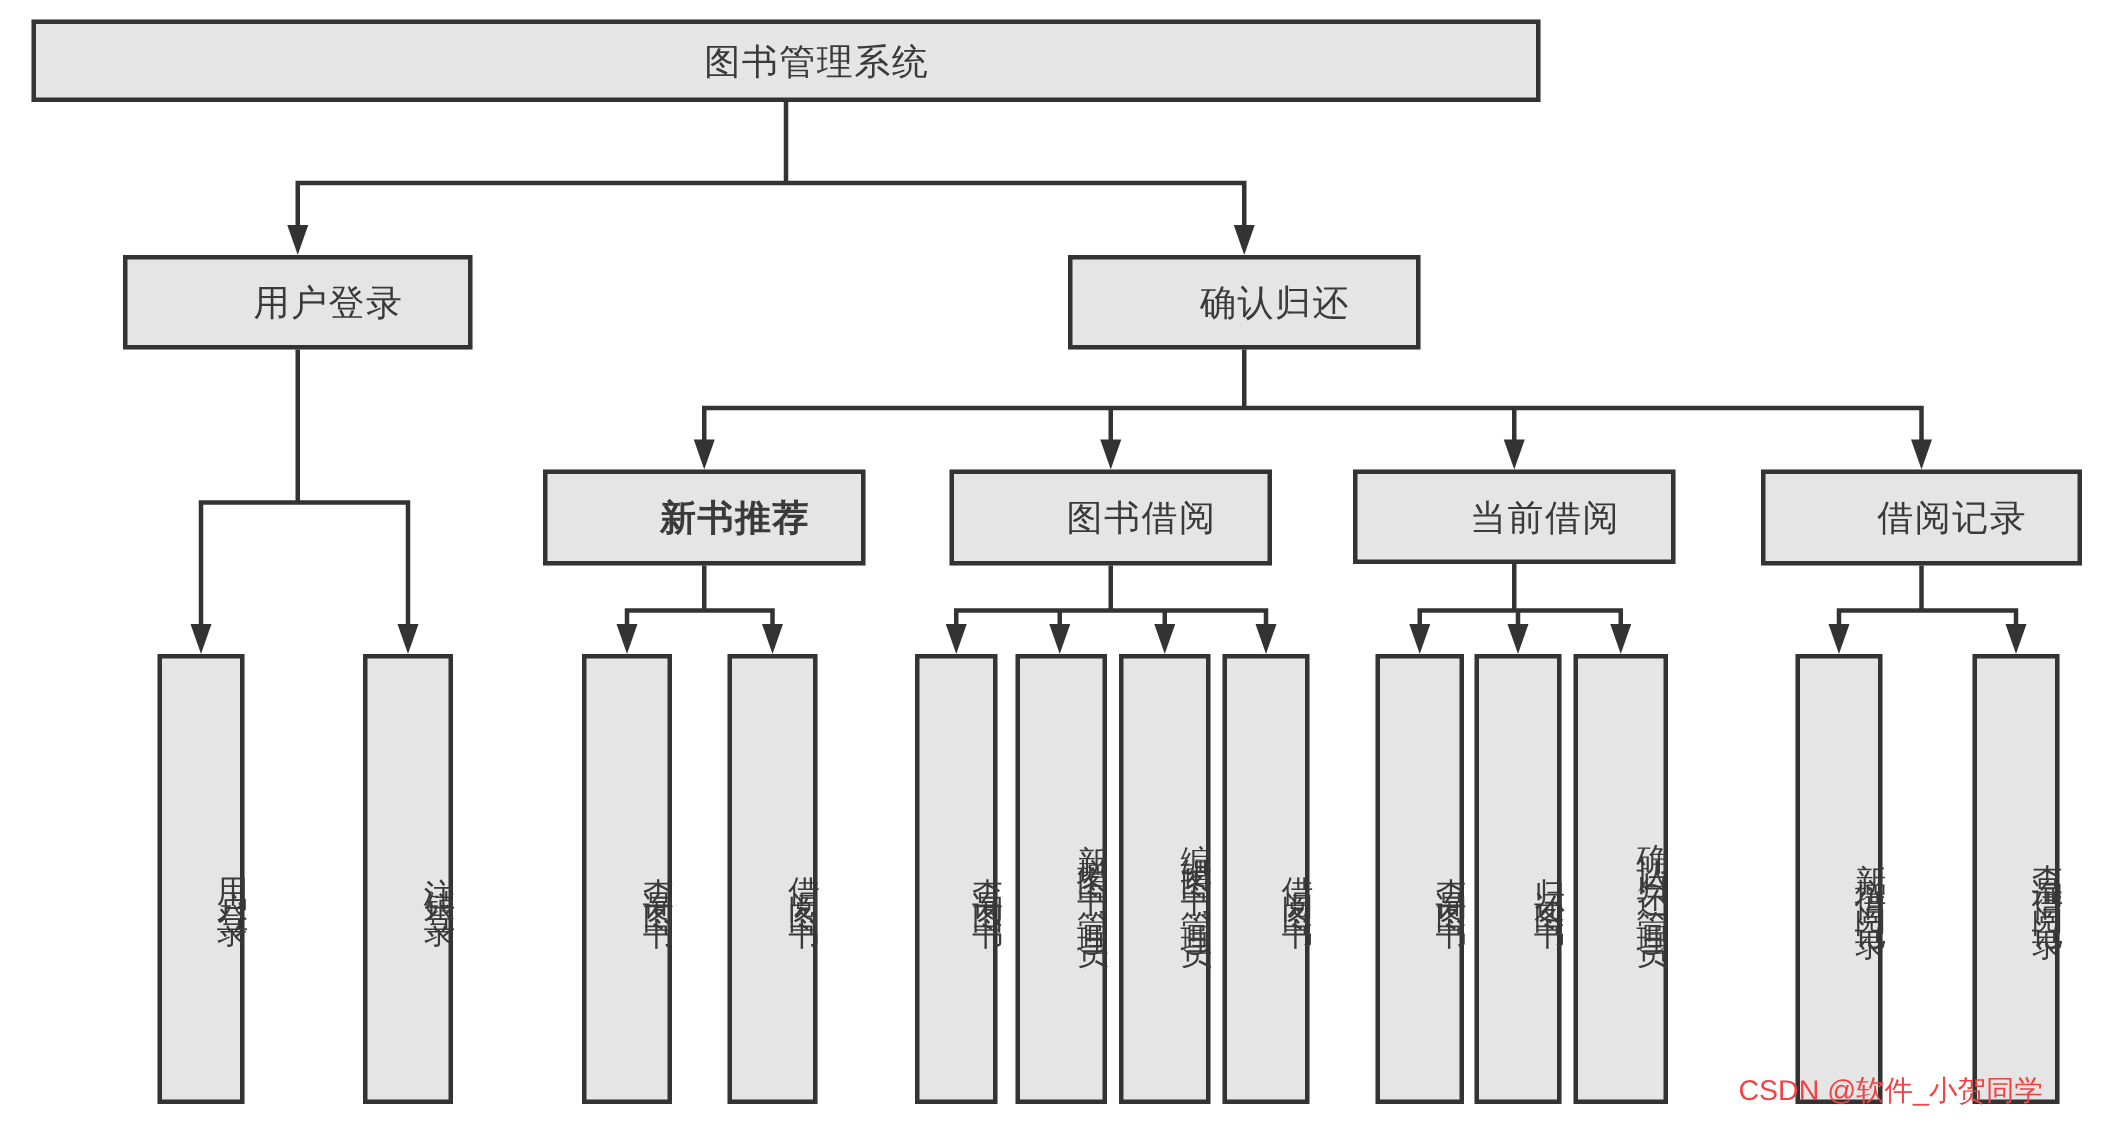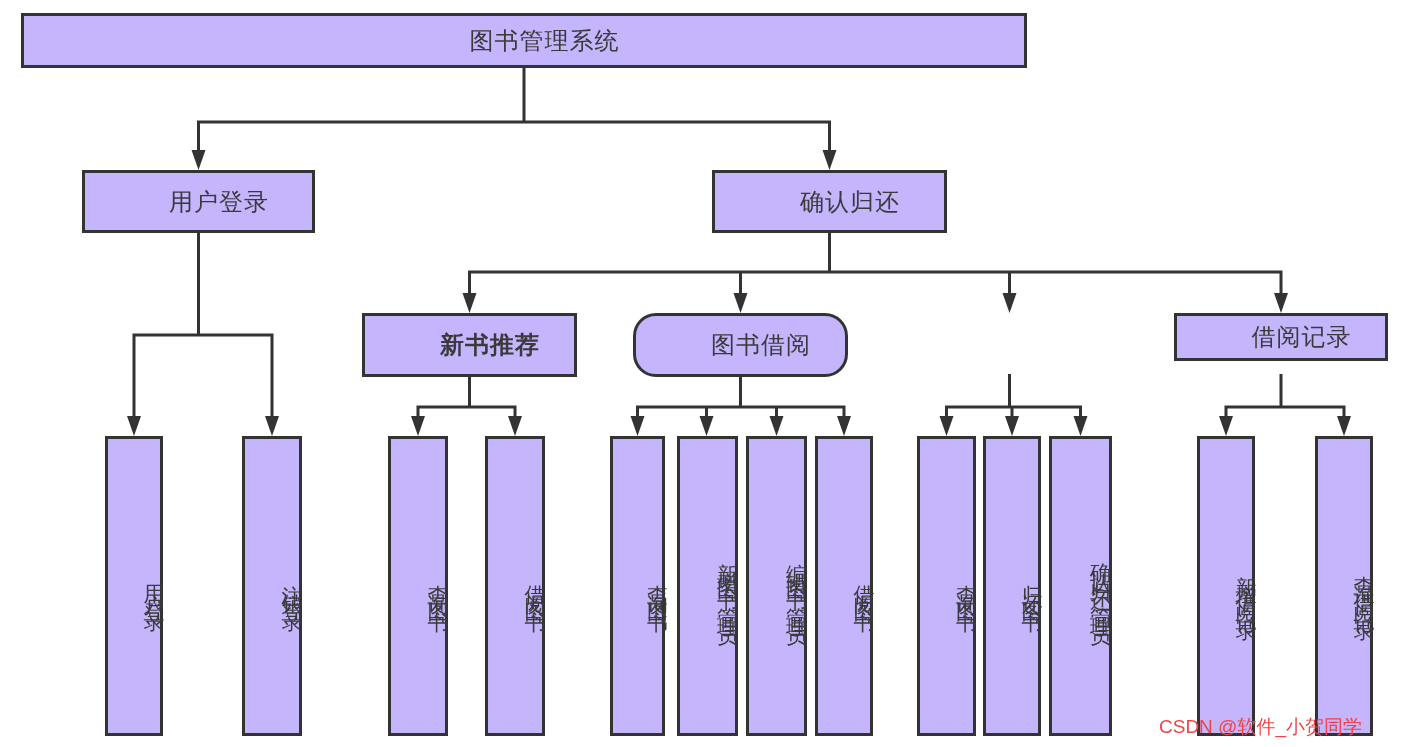--- a/index.html
+++ b/index.html
@@ -1,21 +1,21 @@
 <!DOCTYPE html>
 <html><head>
 <meta charset="utf-8">
 <style>
   html,body{margin:0;padding:0;background:#ffffff;}
   .stage{
     position:relative;width:1405px;height:747px;background:#ffffff;
     font-family:"Liberation Sans","DejaVu Sans",sans-serif;overflow:hidden;
   }
   .node{
-    position:absolute;box-sizing:border-box;border:3px solid #333333;background:#c4b5fd;
+    position:absolute;box-sizing:border-box;border:3px solid #333333;background:#e5e5e5;
     display:flex;align-items:center;justify-content:center;color:#3a3a3a;padding-left:41px;
   }
   .node.h{font-size:24px;letter-spacing:1px;}
   .node.v{font-size:21px;}
   .node.v .lbl{
     writing-mode:vertical-rl;letter-spacing:9px;line-height:1;white-space:nowrap;
   }
   svg.wires{position:absolute;left:0;top:0;width:1405px;height:747px;pointer-events:none;}
   svg.wires path{stroke:#333333;stroke-width:3;fill:none;}
   svg.wires polygon{fill:#333333;stroke:none;}
@@ -78,24 +78,27 @@
   <div class="node h" style="left:82px;top:170px;width:233px;height:63px;">
     <span class="lbl">用户登录</span>
   </div>
   <div class="node h" style="left:712px;top:170px;width:235px;height:63px;">
     <span class="lbl">确认归还</span>
   </div>
 
   <div class="node h" style="left:362px;top:313px;width:215px;height:64px;font-weight:bold;">
     <span class="lbl">新书推荐</span>
   </div>
-  <div class="node h" style="left:633px;top:313px;width:215px;height:64px;border-radius:23px;">
+  <div class="node h" style="left:633px;top:313px;width:215px;height:64px;">
     <span class="lbl">图书借阅</span>
   </div>
-  <div class="node h" style="left:1174px;top:313px;width:214px;height:48px;">
+  <div class="node h" style="left:902px;top:313px;width:215px;height:63px;">
+    <span class="lbl">当前借阅</span>
+  </div>
+  <div class="node h" style="left:1174px;top:313px;width:214px;height:64px;">
     <span class="lbl">借阅记录</span>
   </div>
 
   <div class="node v" style="left:105px;top:436px;width:58px;height:300px;">
     <span class="lbl">用户登录</span>
   </div>
   <div class="node v" style="left:242px;top:436px;width:60px;height:300px;">
     <span class="lbl">注销登录</span>
   </div>
 

